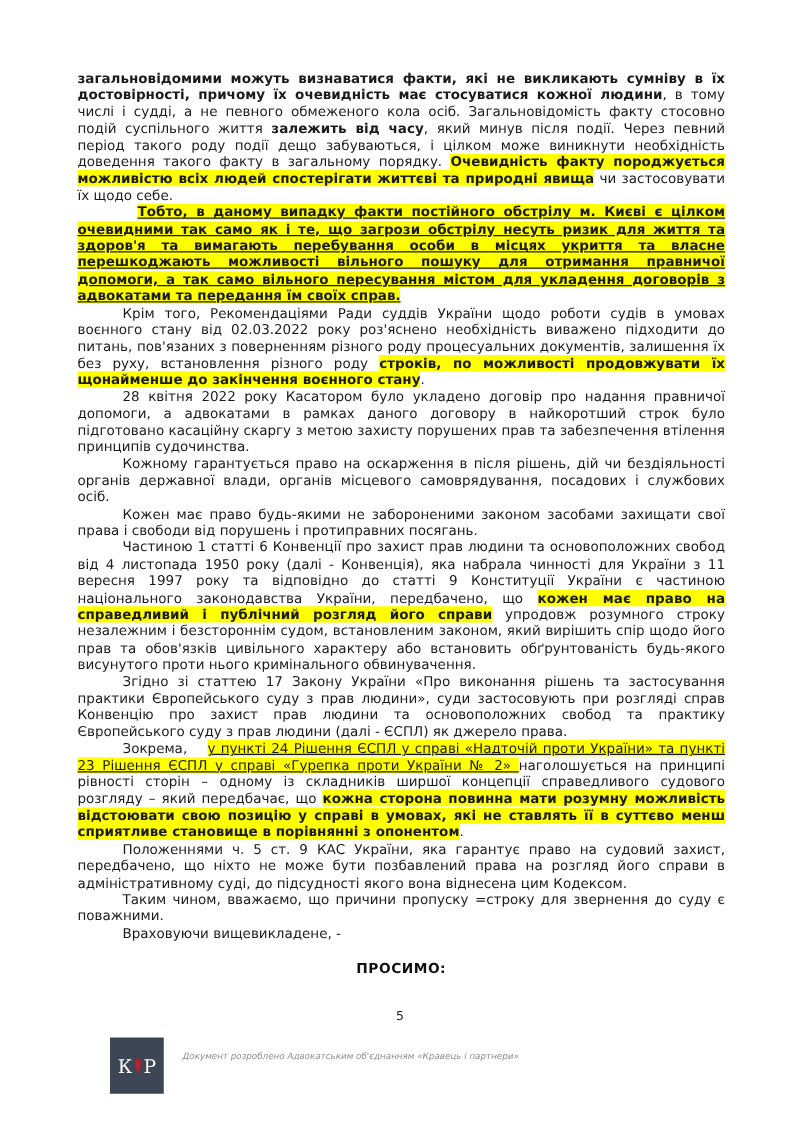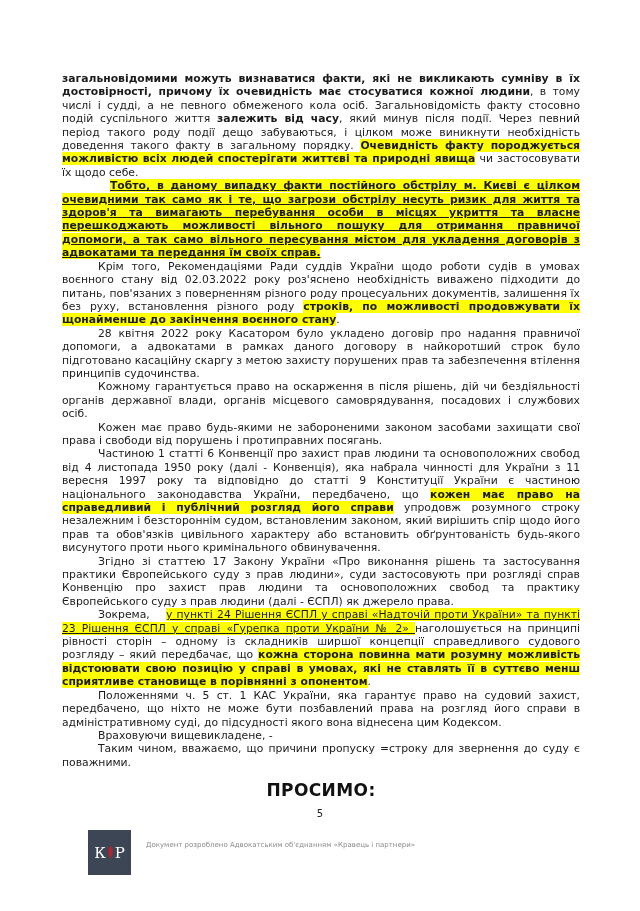--- a/index.html
+++ b/index.html
@@ -5,73 +5,73 @@
   html,body { margin:0; padding:0; }
   body {
     width:640px; height:911px; background:#ffffff;
     font-family:"DejaVu Sans", sans-serif;
     -webkit-font-smoothing:antialiased;
   }
   .page {
     position:relative; width:640px; height:911px; background:#fff; overflow:hidden;
   }
   .body-text {
-    position:absolute; left:62px; top:72px; width:518px;
+    position:absolute; left:62px; top:56px; width:518px;
     font-size:10.8px; line-height:13.4px; color:#1b1b1b;
     text-align:justify; text-justify:inter-word;
   }
   .para { margin:0; padding:0; }
   .para.indent { text-indent:36px; }
   .b { font-weight:bold; }
   .u { text-decoration:underline;margin-left:12px; }
   .h { background: var(--hl, #ffff00); }
   .prosymo {
     margin:15px 0 0 0; text-align:center; font-weight:bold;
-    font-size:17px; letter-spacing:0.4px; color:#111;
+    font-size:11px; letter-spacing:0.4px; color:#111;
   }
   .page-num {
     position:absolute; top:808px; left:0; width:100%;
     text-align:center; font-size:10px; color:#222;
   }
   .footer {
     position:absolute; left:88px; top:830px;
     display:flex; align-items:flex-start; gap:15px;
   }
   .logo {
     width:43px; height:45px; background:var(--logo-bg,#3d4654);
     display:flex; align-items:center; justify-content:center; gap:1px;
     font-family:"DejaVu Serif", serif; font-size:15px; color:#ffffff;
     flex:0 0 auto;
   }
   .logo .needle { width:9px; height:15px; margin:0 -1px; }
   .footer-text {
     padding-top:11px; font-size:7px; line-height:9.5px;
-    color:var(--ft,#8b8b8b);
+    font-style:italic; color:var(--ft,#8b8b8b);
     font-family:"DejaVu Sans", sans-serif;
   }
 </style>
 </head>
 <body style="--hl: #ffff00; --logo-bg: #3d4654; --ft: #8b8b8b;">
 
 <div class="page">
 
   <div class="body-text">
 
   <p class="para"><span class="b">загальновідомими можуть визнаватися факти, які не викликають сумніву в їх достовірності, причому їх очевидність має стосуватися кожної людини</span><span class="">, в тому числі і судді, а не певного обмеженого кола осіб. Загальновідомість факту стосовно подій суспільного життя </span><span class="b">залежить від часу</span><span class="">, який минув після події. Через певний період такого роду події дещо забуваються, і цілком може виникнути необхідність доведення такого факту в загальному порядку. </span><span class="b h">Очевидність факту породжується можливістю всіх людей спостерігати життєві та природні явища</span><span class=""> чи застосовувати їх щодо себе.</span></p>
       <p class="para indent"><span class="b u h">Тобто, в даному випадку факти постійного обстрілу м. Києві є цілком очевидними так само як і те, що загрози обстрілу несуть ризик для життя та здоров'я та вимагають перебування особи в місцях укриття та власне перешкоджають можливості вільного пошуку для отримання правничої допомоги, а так само вільного пересування містом для укладення договорів з адвокатами та передання їм своїх справ.</span></p>
       <p class="para indent"><span class="">Крім того, Рекомендаціями Ради суддів України щодо роботи судів в умовах воєнного стану від 02.03.2022 року роз'яснено необхідність виважено підходити до питань, пов'язаних з поверненням різного роду процесуальних документів, залишення їх без руху, встановлення різного роду </span><span class="b h">строків, по можливості продовжувати їх щонайменше до закінчення воєнного стану</span><span class="">.</span></p>
       <p class="para indent"><span class="">28 квітня 2022 року Касатором було укладено договір про надання правничої допомоги, а адвокатами в рамках даного договору в найкоротший строк було підготовано касаційну скаргу з метою захисту порушених прав та забезпечення втілення принципів судочинства.</span></p>
       <p class="para indent"><span class="">Кожному гарантується право на оскарження в після рішень, дій чи бездіяльності органів державної влади, органів місцевого самоврядування, посадових і службових осіб.</span></p>
       <p class="para indent"><span class="">Кожен має право будь-якими не забороненими законом засобами захищати свої права і свободи від порушень і протиправних посягань.</span></p>
       <p class="para indent"><span class="">Частиною 1 статті 6 Конвенції про захист прав людини та основоположних свобод від 4 листопада 1950 року (далі - Конвенція), яка набрала чинності для України з 11 вересня 1997 року та відповідно до статті 9 Конституції України є частиною національного законодавства України, передбачено, що </span><span class="b h">кожен має право на справедливий і публічний розгляд його справи</span><span class=""> упродовж розумного строку незалежним і безстороннім судом, встановленим законом, який вирішить спір щодо його прав та обов'язків цивільного характеру або встановить обґрунтованість будь-якого висунутого проти нього кримінального обвинувачення.</span></p>
       <p class="para indent"><span class="">Згідно зі статтею 17 Закону України «Про виконання рішень та застосування практики Європейського суду з прав людини», суди застосовують при розгляді справ Конвенцію про захист прав людини та основоположних свобод та практику Європейського суду з прав людини (далі - ЄСПЛ) як джерело права.</span></p>
       <p class="para indent"><span class="">Зокрема, </span><span class="u h">у пункті 24 Рішення ЄСПЛ у справі «Надточій проти України» та пункті 23 Рішення ЄСПЛ у справі «Гурепка проти України № 2» </span><span class="">наголошується на принципі рівності сторін – одному із складників ширшої концепції справедливого судового розгляду – який передбачає, що </span><span class="b h">кожна сторона повинна мати розумну можливість відстоювати свою позицію у справі в умовах, які не ставлять її в суттєво менш сприятливе становище в порівнянні з опонентом</span><span class="">.</span></p>
-      <p class="para indent"><span class="">Положеннями ч. 5 ст. 1 КАС України, яка гарантує право на судовий захист, передбачено, що ніхто не може бути позбавлений права на розгляд його справи в адміністративному суді, до підсудності якого вона віднесена цим Кодексом.</span></p>
+      <p class="para indent"><span class="">Положеннями ч. 5 ст. 9 КАС України, яка гарантує право на судовий захист, передбачено, що ніхто не може бути позбавлений права на розгляд його справи в адміністративному суді, до підсудності якого вона віднесена цим Кодексом.</span></p>
+      <p class="para indent"><span class="">Таким чином, вважаємо, що причини пропуску =строку для звернення до суду є поважними.</span></p>
       <p class="para indent"><span class="">Враховуючи вищевикладене, -</span></p>
-      <p class="para indent"><span class="">Таким чином, вважаємо, що причини пропуску =строку для звернення до суду є поважними.</span></p>
       <p class="para prosymo">ПРОСИМО:</p>
     </div>
 
   <div class="page-num">5</div>
 
   <div class="footer">
     <div class="logo">
       <span>К</span>
       <svg class="needle" viewBox="0 0 10 16" xmlns="http://www.w3.org/2000/svg">
         <path class="needle-path" d="M5 0.5 C8.2 3.5 8.4 8 5 15.5 C1.6 8 1.8 3.5 5 0.5 Z" fill="#b5212e"></path>

